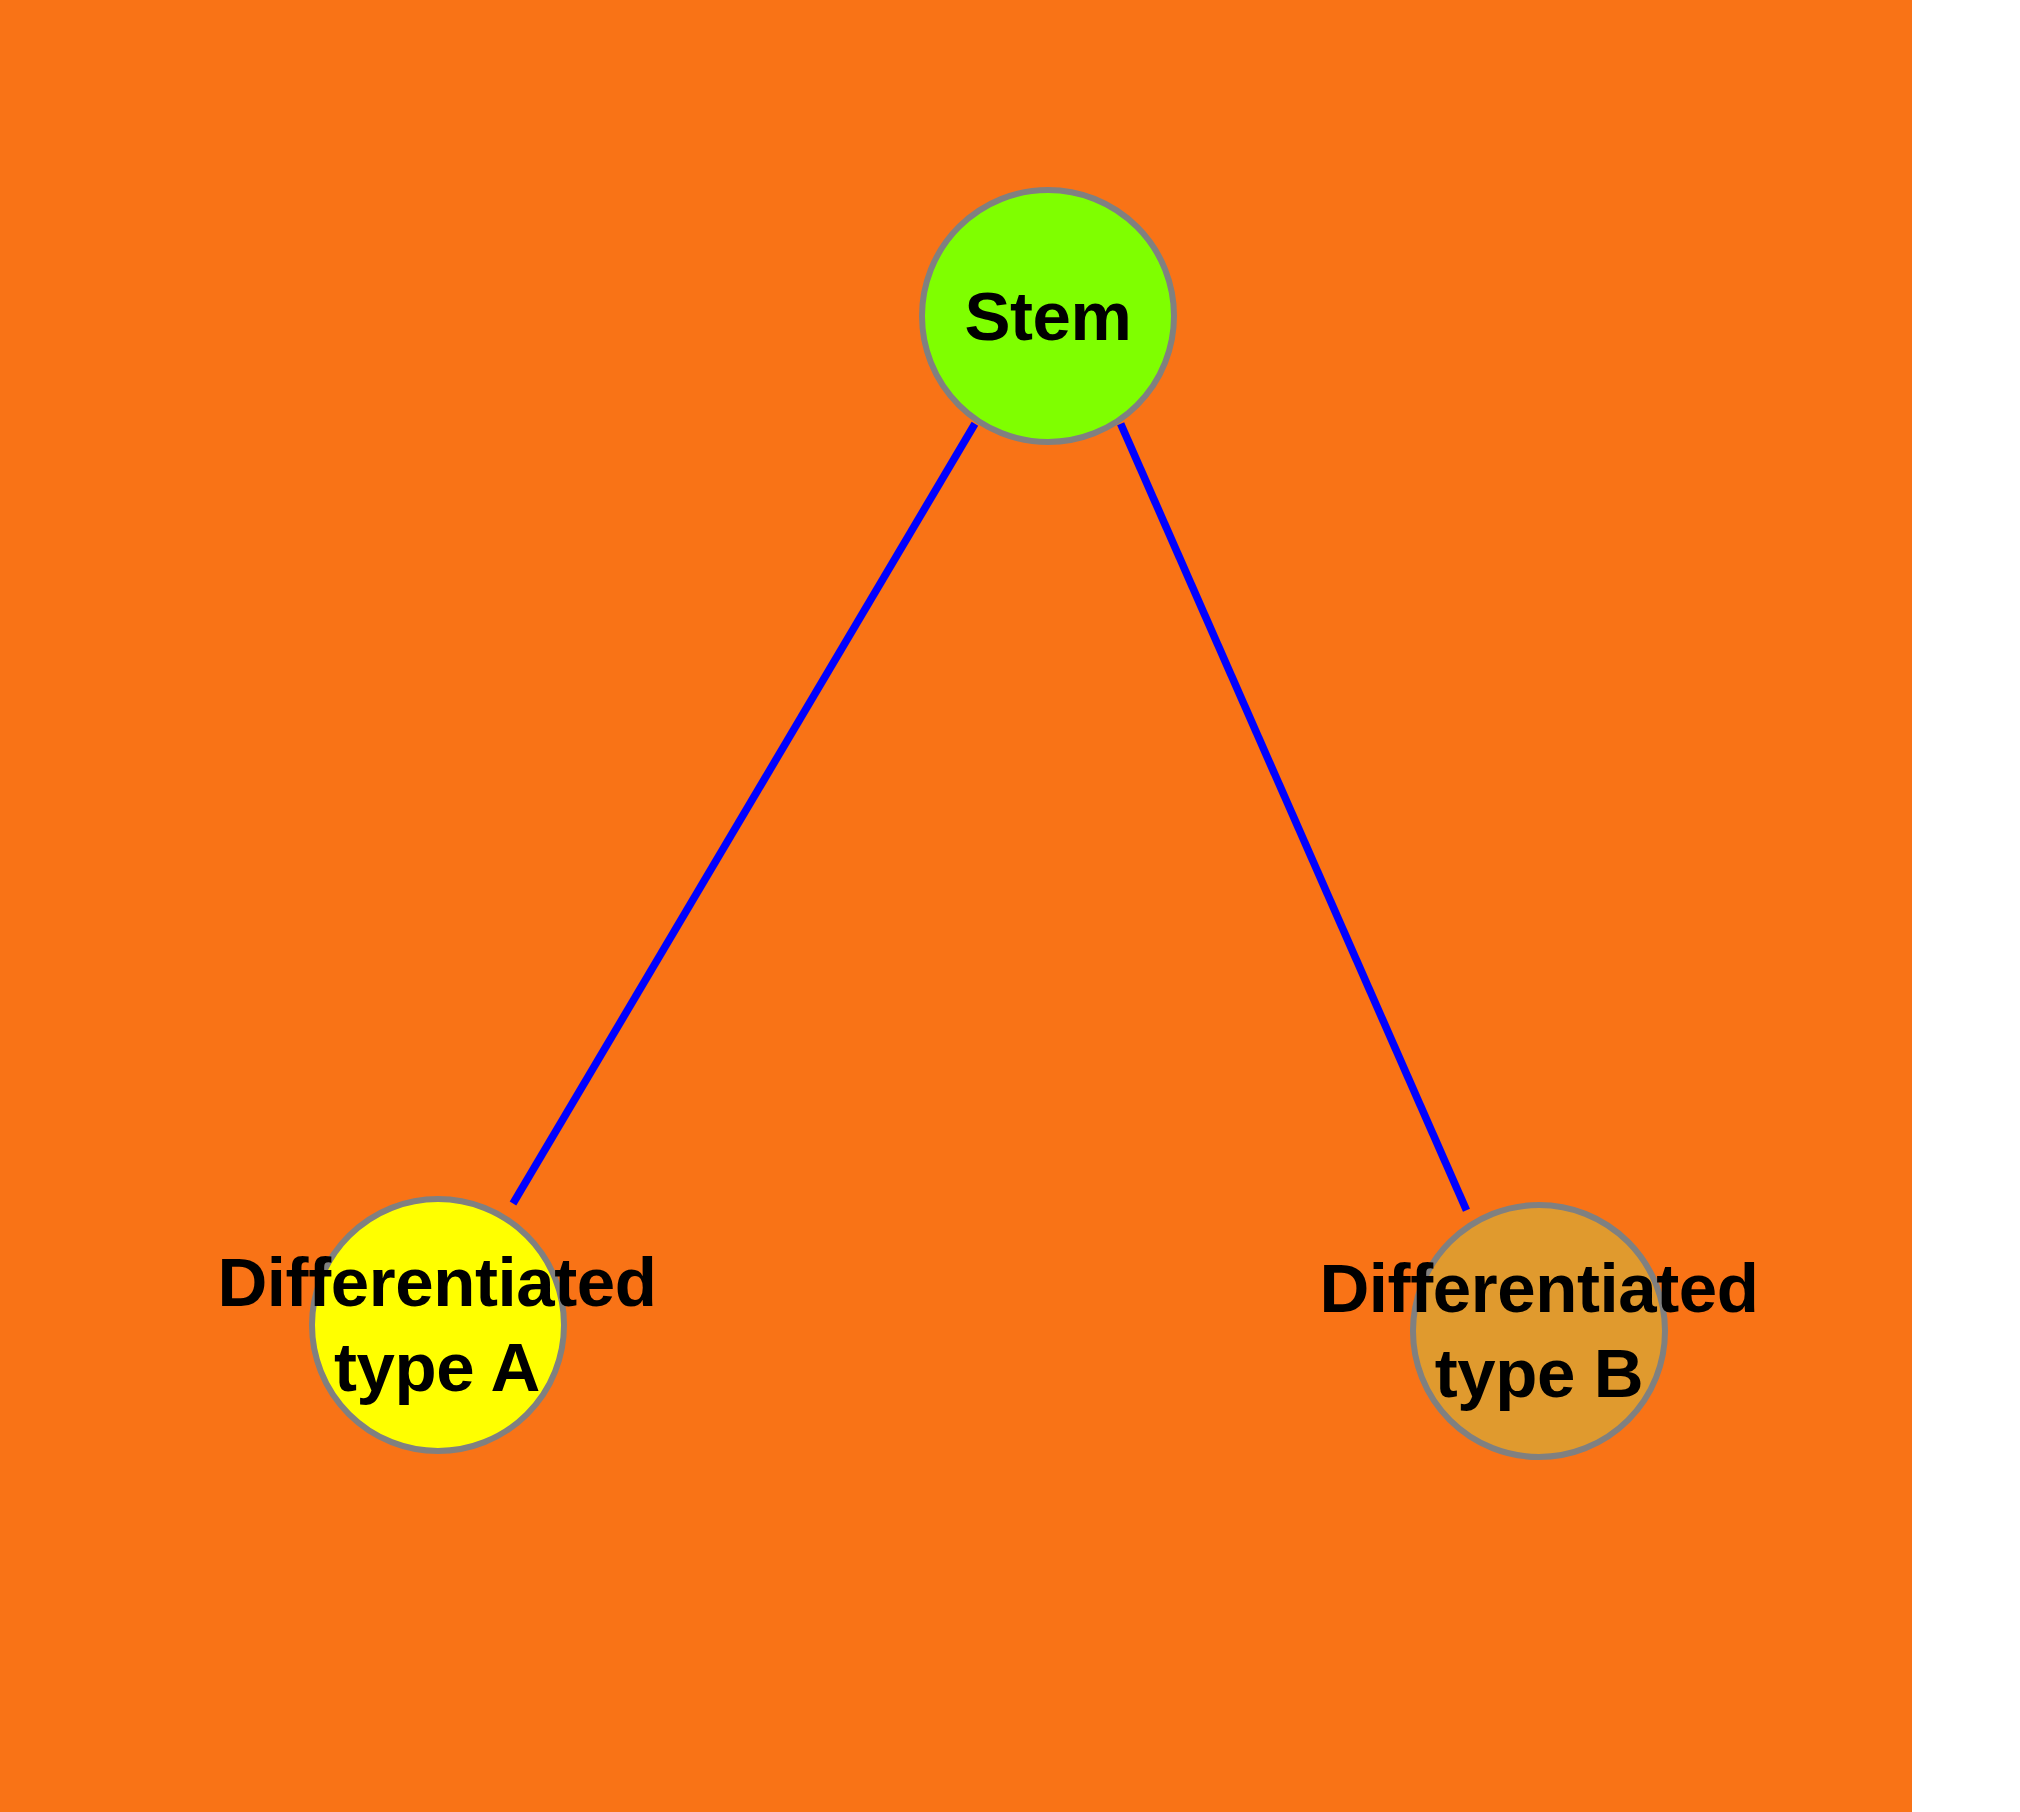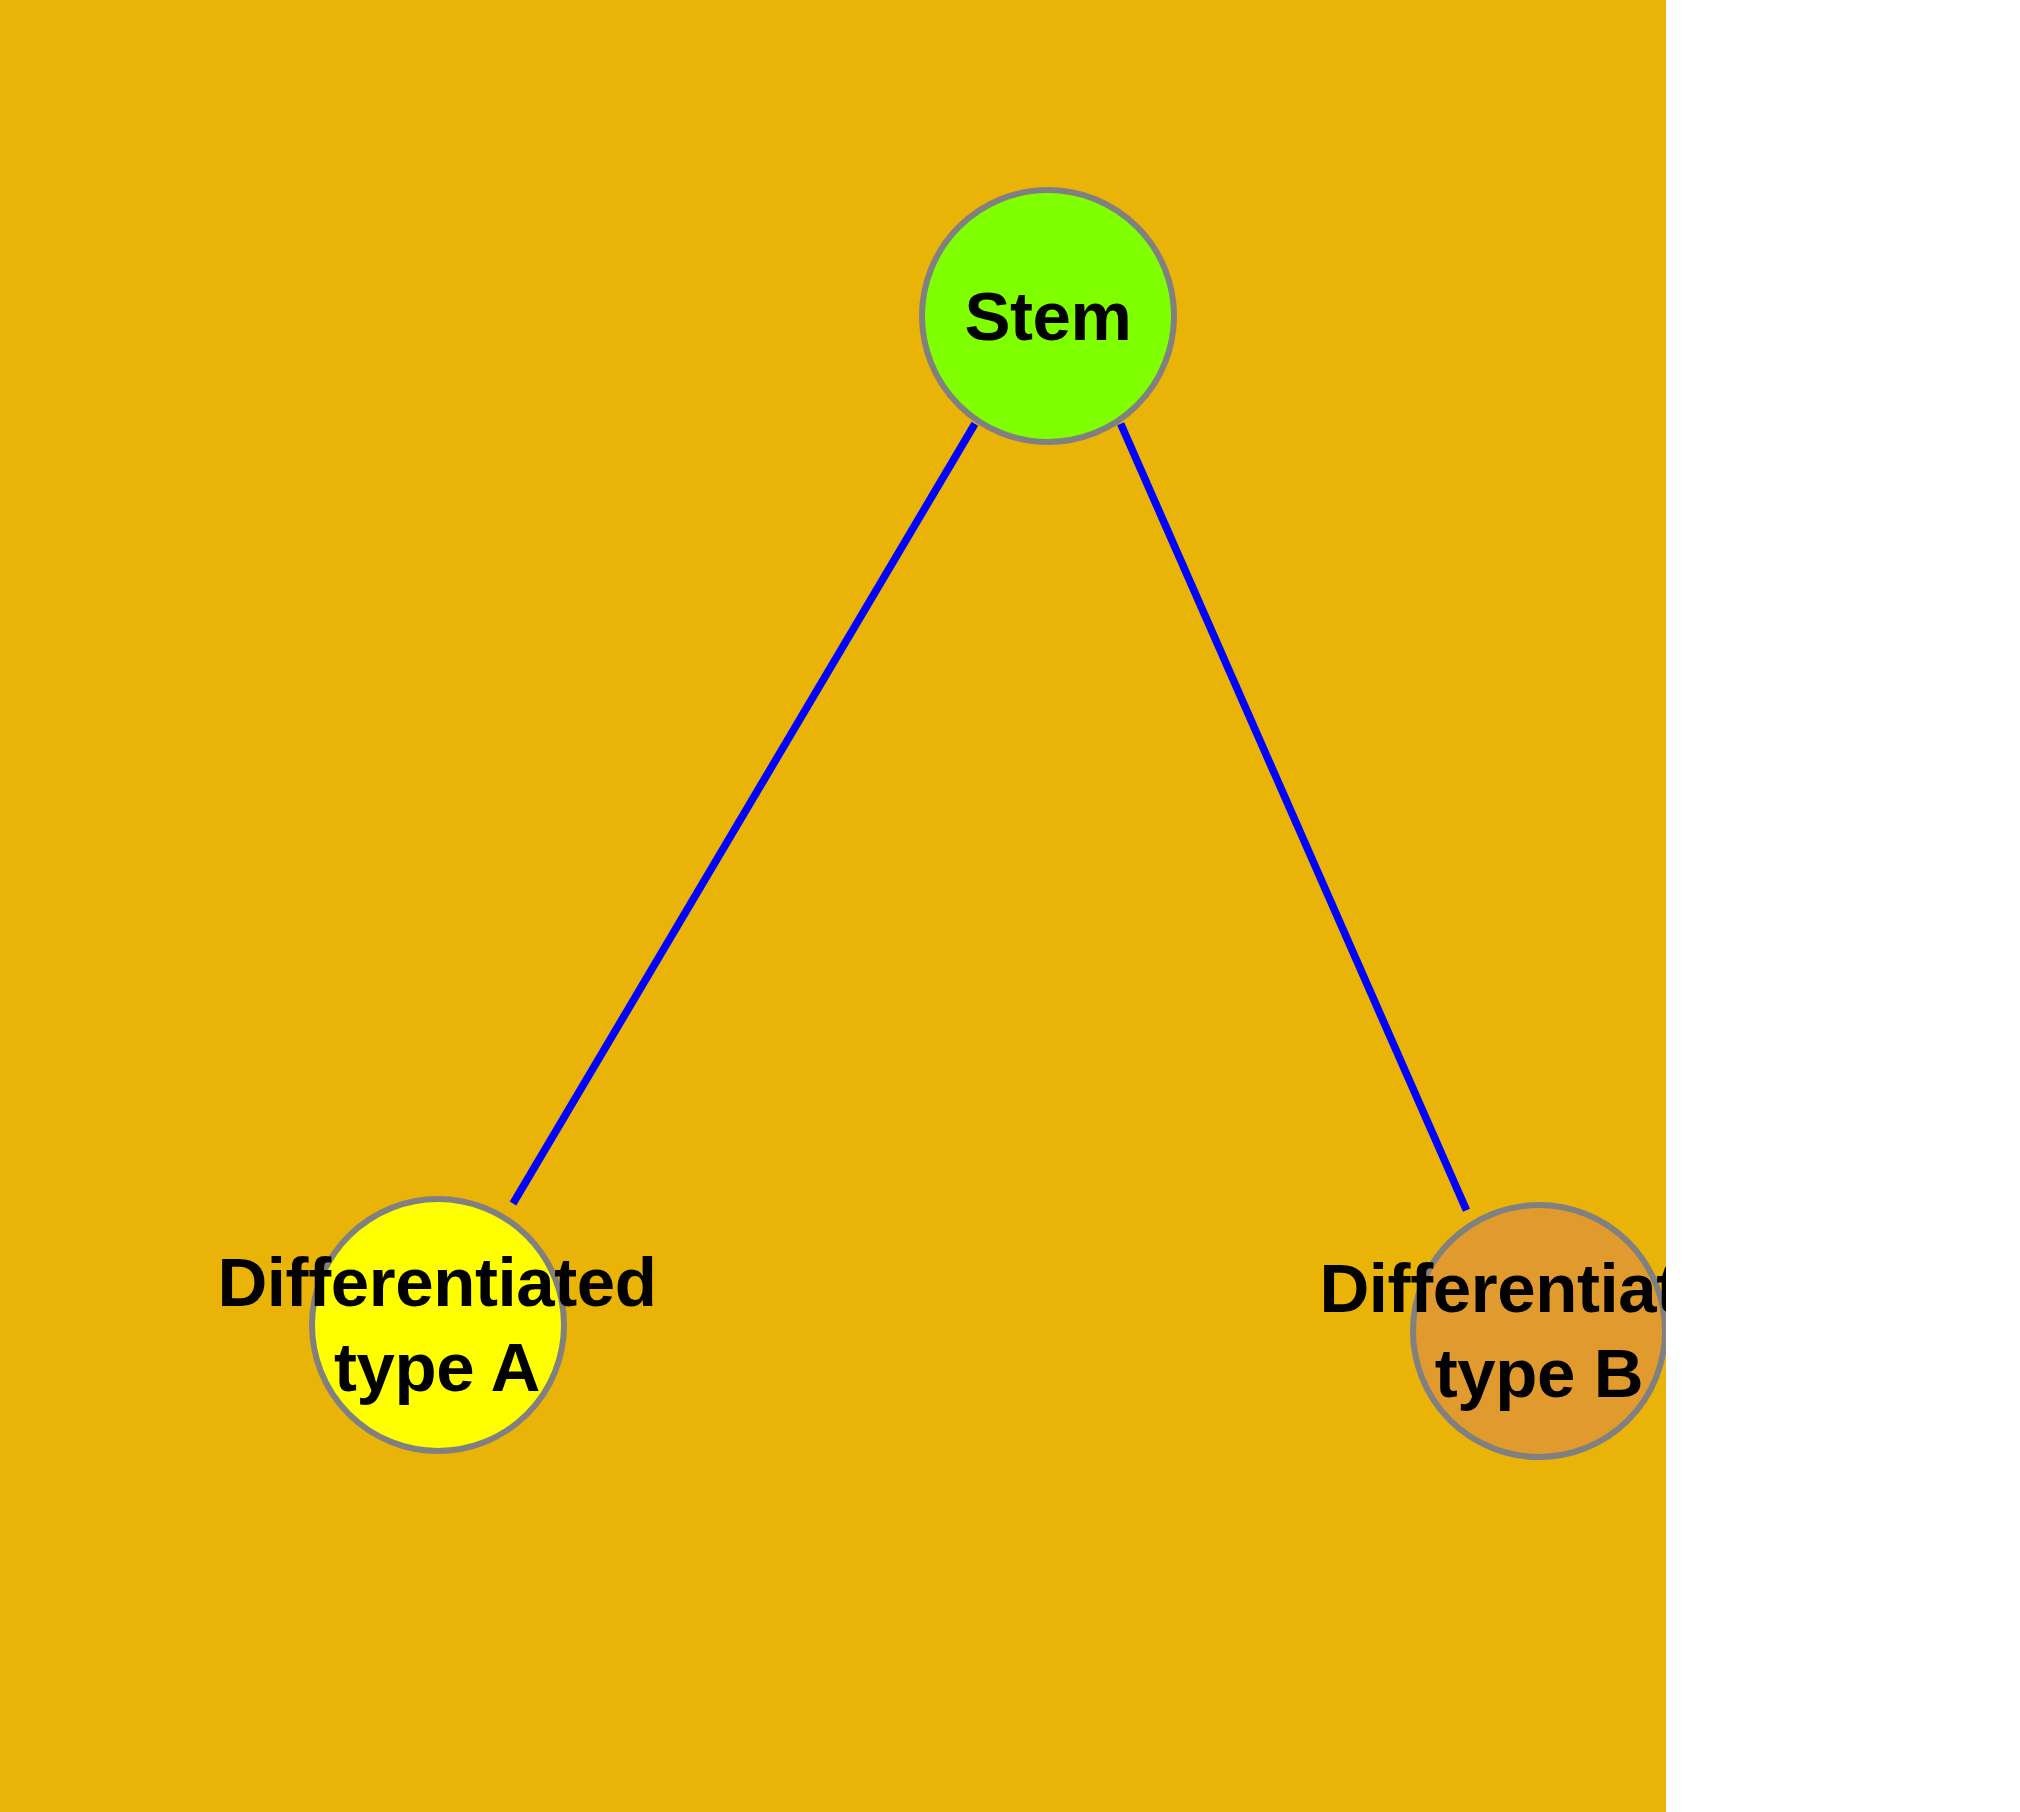--- a/index.html
+++ b/index.html
@@ -9,23 +9,23 @@
     background: #ffffff;
   }
   body {
     width: 2021px;
     height: 1812px;
     overflow: hidden;
     font-family: "Liberation Sans", sans-serif;
   }
   #graph-canvas {
     position: relative;
-    width: 1666px;
+    width: 1912px;
     height: 1812px;
-    background: #eab308;
+    background: #f97316;
     overflow: hidden;
   }
   #edge-layer {
     position: absolute;
     top: 0;
     left: 0;
     width: 2021px;
     height: 1812px;
   }
   .graph-node {

